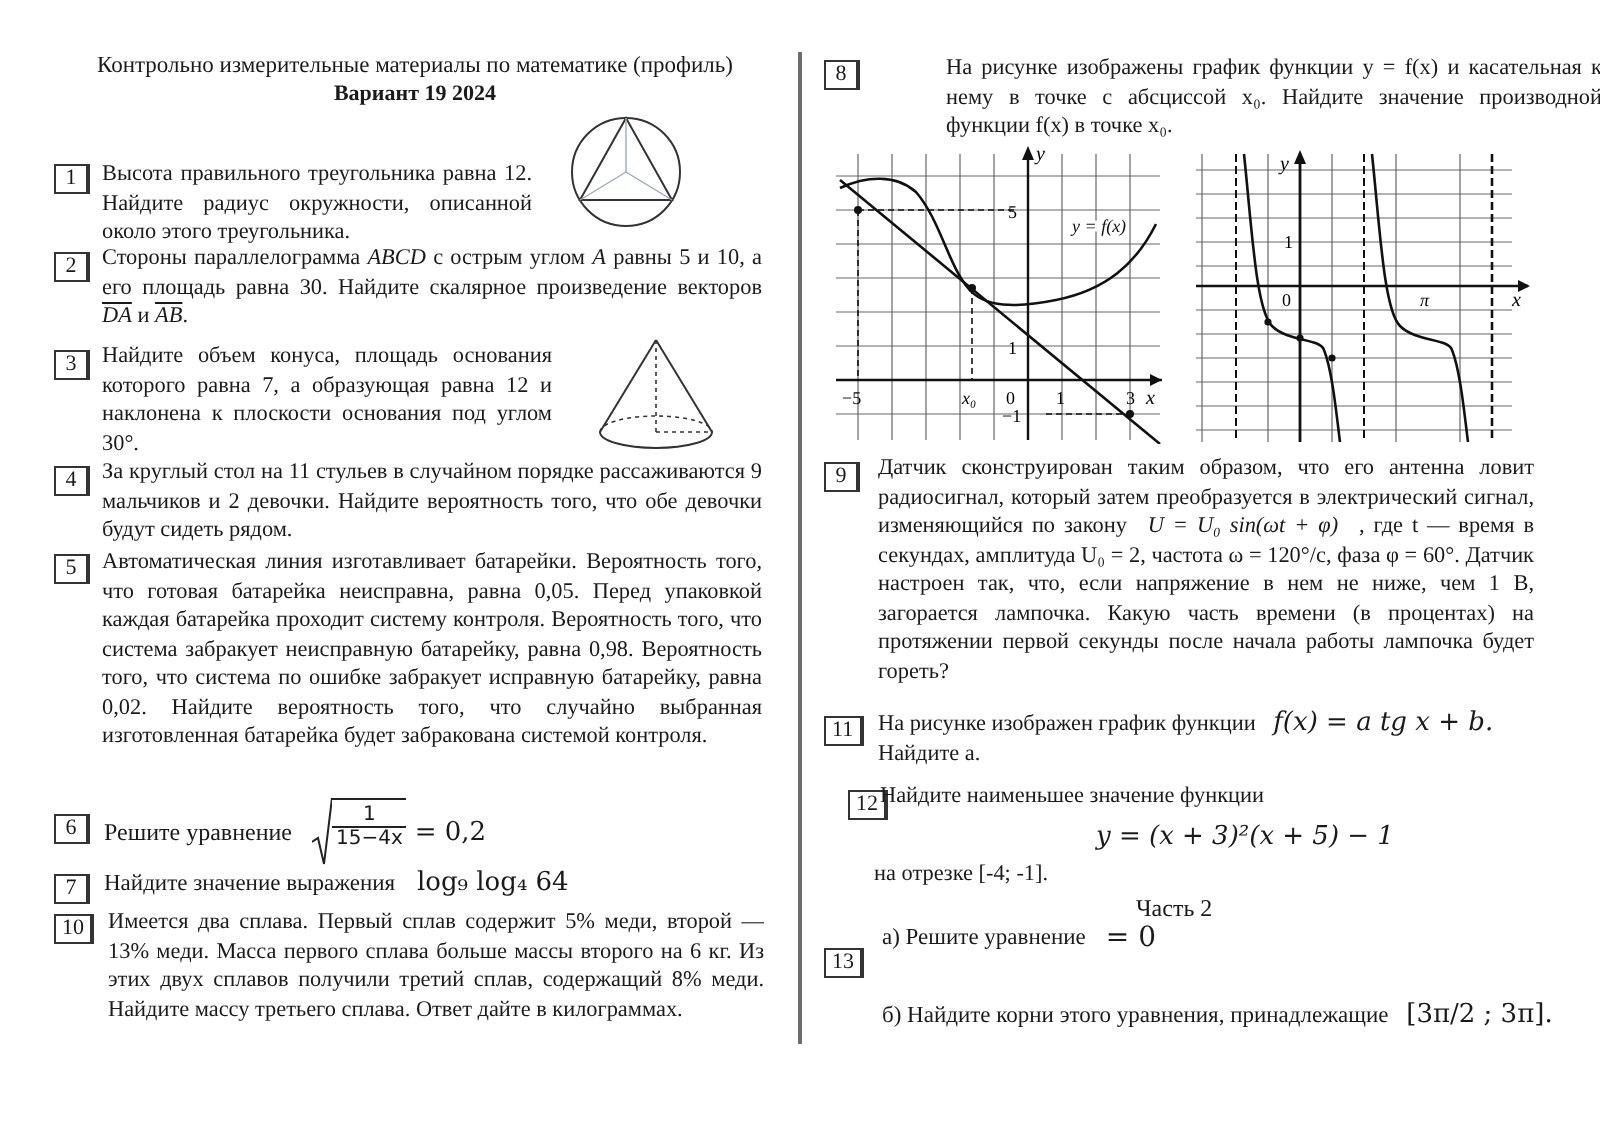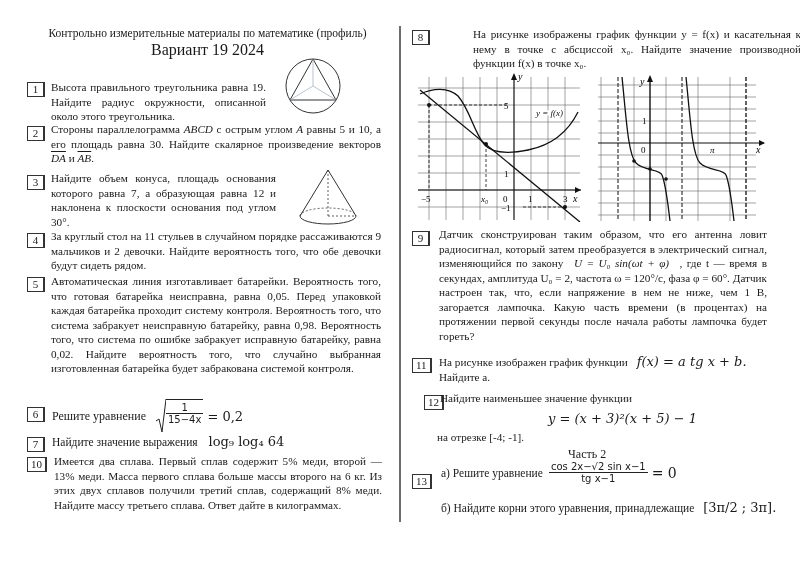--- a/index.html
+++ b/index.html
@@ -1,40 +1,40 @@
 <!DOCTYPE html>
 <html><head>
 <meta charset="utf-8">
 <style>
   html, body { margin:0; padding:0; background:#ffffff; }
   body { width:800px; height:566px; position:relative; overflow:hidden;
          font-family:"Liberation Serif","DejaVu Serif",serif; color:#1a1a1a; }
   .abs { position:absolute; }
   .hdr { font-size:11.5px; text-align:center; }
-  .hdr b { font-weight:normal; font-size:16px; }
+  .hdr b { font-weight:bold; font-size:11px; }
   .num { position:absolute; border:1px solid #333; border-right-width:2px; font-size:11px;
          line-height:13px; padding:0 3px; height:13px; text-align:center; min-width:9px; background:#fff; }
   .txt { position:absolute; font-size:11.2px; line-height:14.5px; text-align:justify; }
   .mathi { font-style:italic; }
   .divider { position:absolute; left:399px; top:26px; width:2px; height:496px; background:#6d6d6d; }
   .frac { display:inline-block; vertical-align:middle; text-align:center; font-family:"DejaVu Sans",sans-serif; font-size:10px; }
   .frac .n { display:block; border-bottom:1px solid #222; padding:0 2px; }
   .frac .d { display:block; padding:0 2px; }
   .sqrt { display:inline-block; vertical-align:middle; }
   svg text { font-family:"Liberation Serif","DejaVu Serif",serif; }
   .bigmath { font-family:"DejaVu Serif",serif; font-size:13px; }
 </style>
 </head>
 <body>
 
 <div class="abs hdr" style="left:20px; top:27px; width:375px;">Контрольно измерительные материалы по математике (профиль)</div>
 <div class="abs hdr" style="left:20px; top:41px; width:375px;"><b>Вариант 19   2024</b></div>
 
 <div class="num" style="left:27px; top:82px;">1</div>
-<div class="txt" style="left:51px; top:80px; width:215px;">Высота правильного треугольника равна 19. Найдите радиус окружности, описанной около этого треугольника.</div>
+<div class="txt" style="left:51px; top:80px; width:215px;">Высота правильного треугольника равна 12. Найдите радиус окружности, описанной около этого треугольника.</div>
 <svg class="abs" style="left:285px; top:54px;" width="56" height="62">
   <circle cx="28" cy="32" r="27" fill="none" stroke="#333" stroke-width="1"></circle>
   <polygon points="28,5 5,46 51,46" fill="none" stroke="#333" stroke-width="1"></polygon>
   <line x1="28" y1="5" x2="28" y2="32" stroke="#9ab" stroke-width="0.7"></line>
   <line x1="5" y1="46" x2="28" y2="32" stroke="#9ab" stroke-width="0.7"></line>
   <line x1="51" y1="46" x2="28" y2="32" stroke="#9ab" stroke-width="0.7"></line>
 </svg>
 
 <div class="num" style="left:27px; top:126px;">2</div>
 <div class="txt" style="left:51px; top:122px; width:330px;">
@@ -185,22 +185,18 @@
 <div class="num" style="left:412px; top:395px;margin-left:12px;">12</div>
 <div class="txt" style="left:440px; top:391px; width:320px;">Найдите наименьшее значение функции</div>
 <div class="abs bigmath mathi" style="left:548px; top:411px;text-align:right;">y = (x + 3)²(x + 5) − 1</div>
 <div class="txt" style="left:437px; top:430px;">на отрезке [-4; -1].</div>
 
 <div class="abs" style="left:568px; top:447px; font-weight:normal; font-size:12px;">Часть 2</div>
 
 <div class="num" style="left:412px; top:474px;">13</div>
 <div class="abs" style="left:441px; top:461px; font-size:11.5px; display:flex; align-items:center;">
   <span style="margin-right:6px;">а) Решите уравнение</span>
-  <span class="frac">
-    <span class="n">cos 2x−√2 sin x−1</span>
-    <span class="d">tg x−1</span>
-  </span>
   <span class="bigmath" style="margin-left:4px; font-size:14px;">= 0</span>
 </div>
 <div class="abs" style="left:441px; top:500px; font-size:11.5px;">
   <span>б) Найдите корни этого уравнения, принадлежащие</span>
   <span class="bigmath" style="margin-left:6px;">[3π/2 ; 3π].</span>
 </div>
 
 </body></html>

